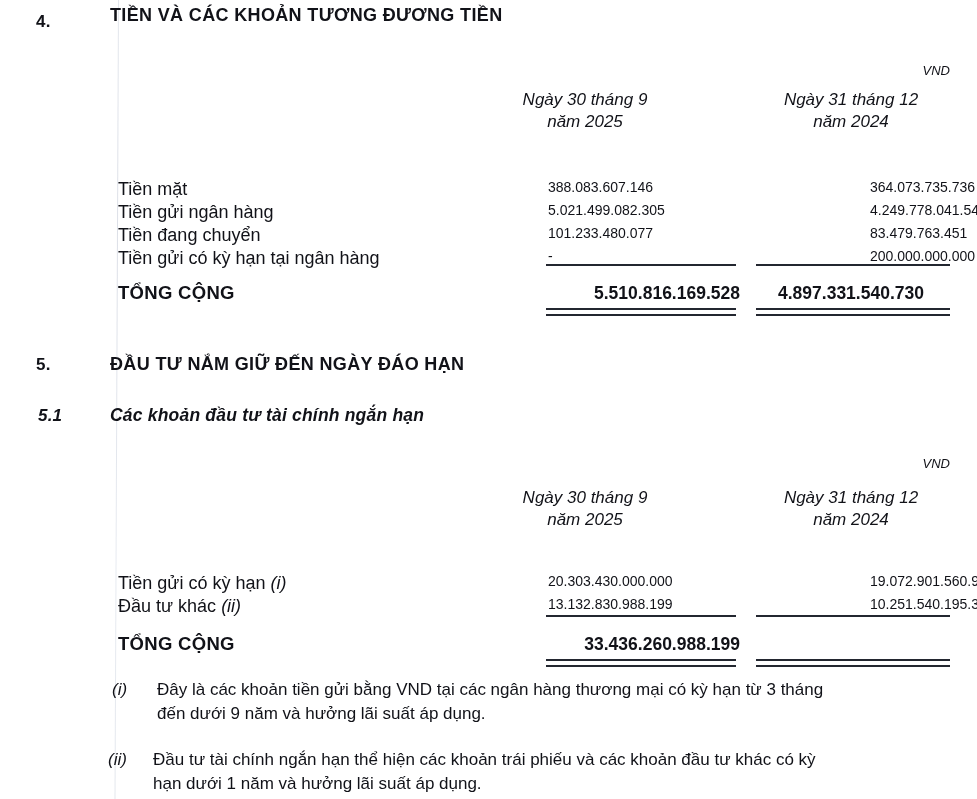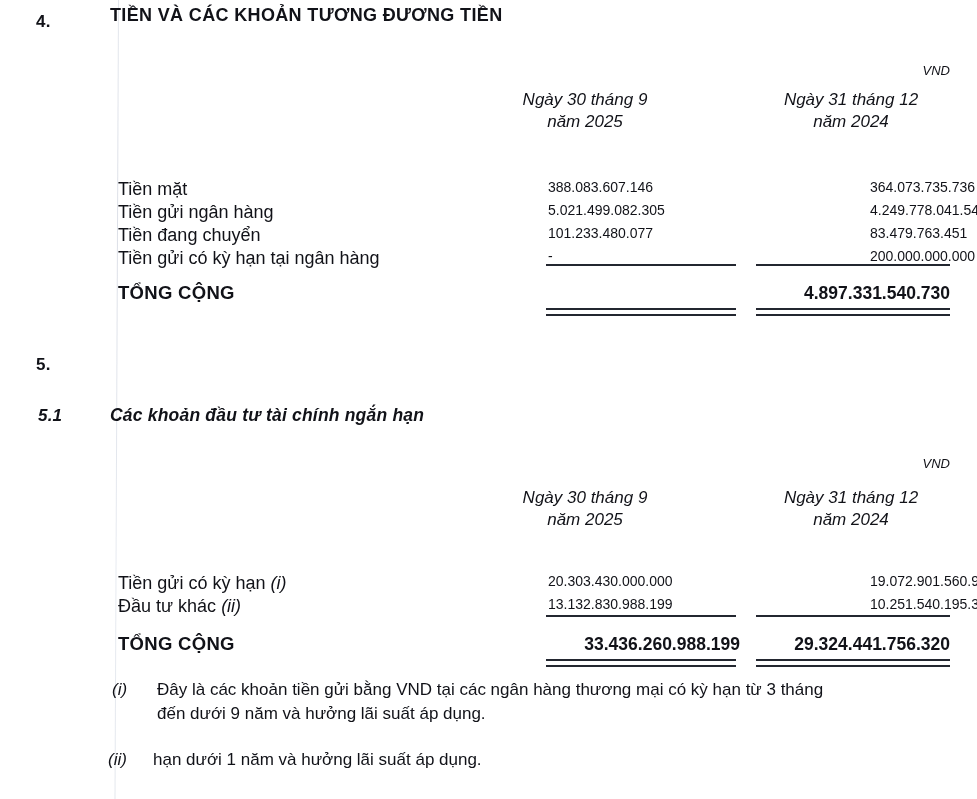--- a/index.html
+++ b/index.html
@@ -175,26 +175,28 @@
       <span class="lbl">Tiền gửi có kỳ hạn tại ngân hàng</span>
       <span class="num c1">-</span>
       <span class="num c2">200.000.000.000</span>
     </div>
   </div>
 
   <div class="rule" style="left:546px;top:264px;width:190px;"></div>
   <div class="rule" style="left:756px;top:264px;width:194px;"></div>
 
   <div class="total-lbl" style="left:118px;top:281px;">TỔNG CỘNG</div>
-  <div class="total-num" style="left:752px;top:281px;width:198px;">4.897.331.540.730</div>
+  <div class="total-num" style="left:430px;top:281px;width:310px;">5.510.816.169.528</div>
+  <div class="total-num" style="left:752px;top:281px;width:198px;text-align:center;">4.897.331.540.730</div>
 
   <div class="rule dbl" style="left:546px;top:308px;width:190px;"></div>
   <div class="rule dbl" style="left:756px;top:308px;width:194px;"></div>
 
   <div class="abs sec-num" style="left:36px;top:355px;">5.</div>
+  <div class="abs sec-title" style="left:110px;top:354px;">ĐẦU TƯ NẮM GIỮ ĐẾN NGÀY ĐÁO HẠN</div>
 
   <div class="abs sec-num italic" style="left:38px;top:406px;">5.1</div>
   <div class="abs sub-title" style="left:110px;top:405px;">Các khoản đầu tư tài chính ngắn hạn</div>
 
   <div class="unit" style="left:752px;top:452px;width:198px;">VND</div>
 
   <div class="hdr" style="left:430px;top:486px;width:310px;">Ngày 30 tháng 9</div>
   <div class="hdr" style="left:430px;top:508px;width:310px;">năm 2025</div>
 
   <div class="hdr" style="left:752px;top:486px;width:198px;">Ngày 31 tháng 12</div>
@@ -213,33 +215,33 @@
       <span class="num c1">13.132.830.988.199</span>
       <span class="num c2">10.251.540.195.384</span>
     </div>
   </div>
 
   <div class="rule" style="left:546px;top:615px;width:190px;"></div>
   <div class="rule" style="left:756px;top:615px;width:194px;"></div>
 
   <div class="total-lbl" style="left:118px;top:632px;">TỔNG CỘNG</div>
   <div class="total-num" style="left:430px;top:632px;width:310px;">33.436.260.988.199</div>
-  <div class="total-num" style="left:752px;top:632px;width:198px;">29.324.441.756.320</div>
 
   <div class="rule dbl" style="left:546px;top:659px;width:190px;"></div>
   <div class="rule dbl" style="left:756px;top:659px;width:194px;"></div>
 
   <div class="note" style="left:112px;top:678px;width:830px;">
     <div class="note-mark">(i)</div>
     <div class="note-body">
       <span class="l">Đây là các khoản tiền gửi bằng VND tại các ngân hàng thương mại có kỳ hạn từ 3 tháng</span>
       <span class="l">đến dưới 9 năm và hưởng lãi suất áp dụng.</span>
     </div>
   </div>
 
   <div class="note" style="left:108px;top:748px;width:830px;">
     <div class="note-mark">(ii)</div>
     <div class="note-body">
+      <span class="l">Đầu tư tài chính ngắn hạn thể hiện các khoản trái phiếu và các khoản đầu tư khác có kỳ</span>
       <span class="l">hạn dưới 1 năm và hưởng lãi suất áp dụng.</span>
     </div>
   </div>
 
 </div>
 
 </body></html>

